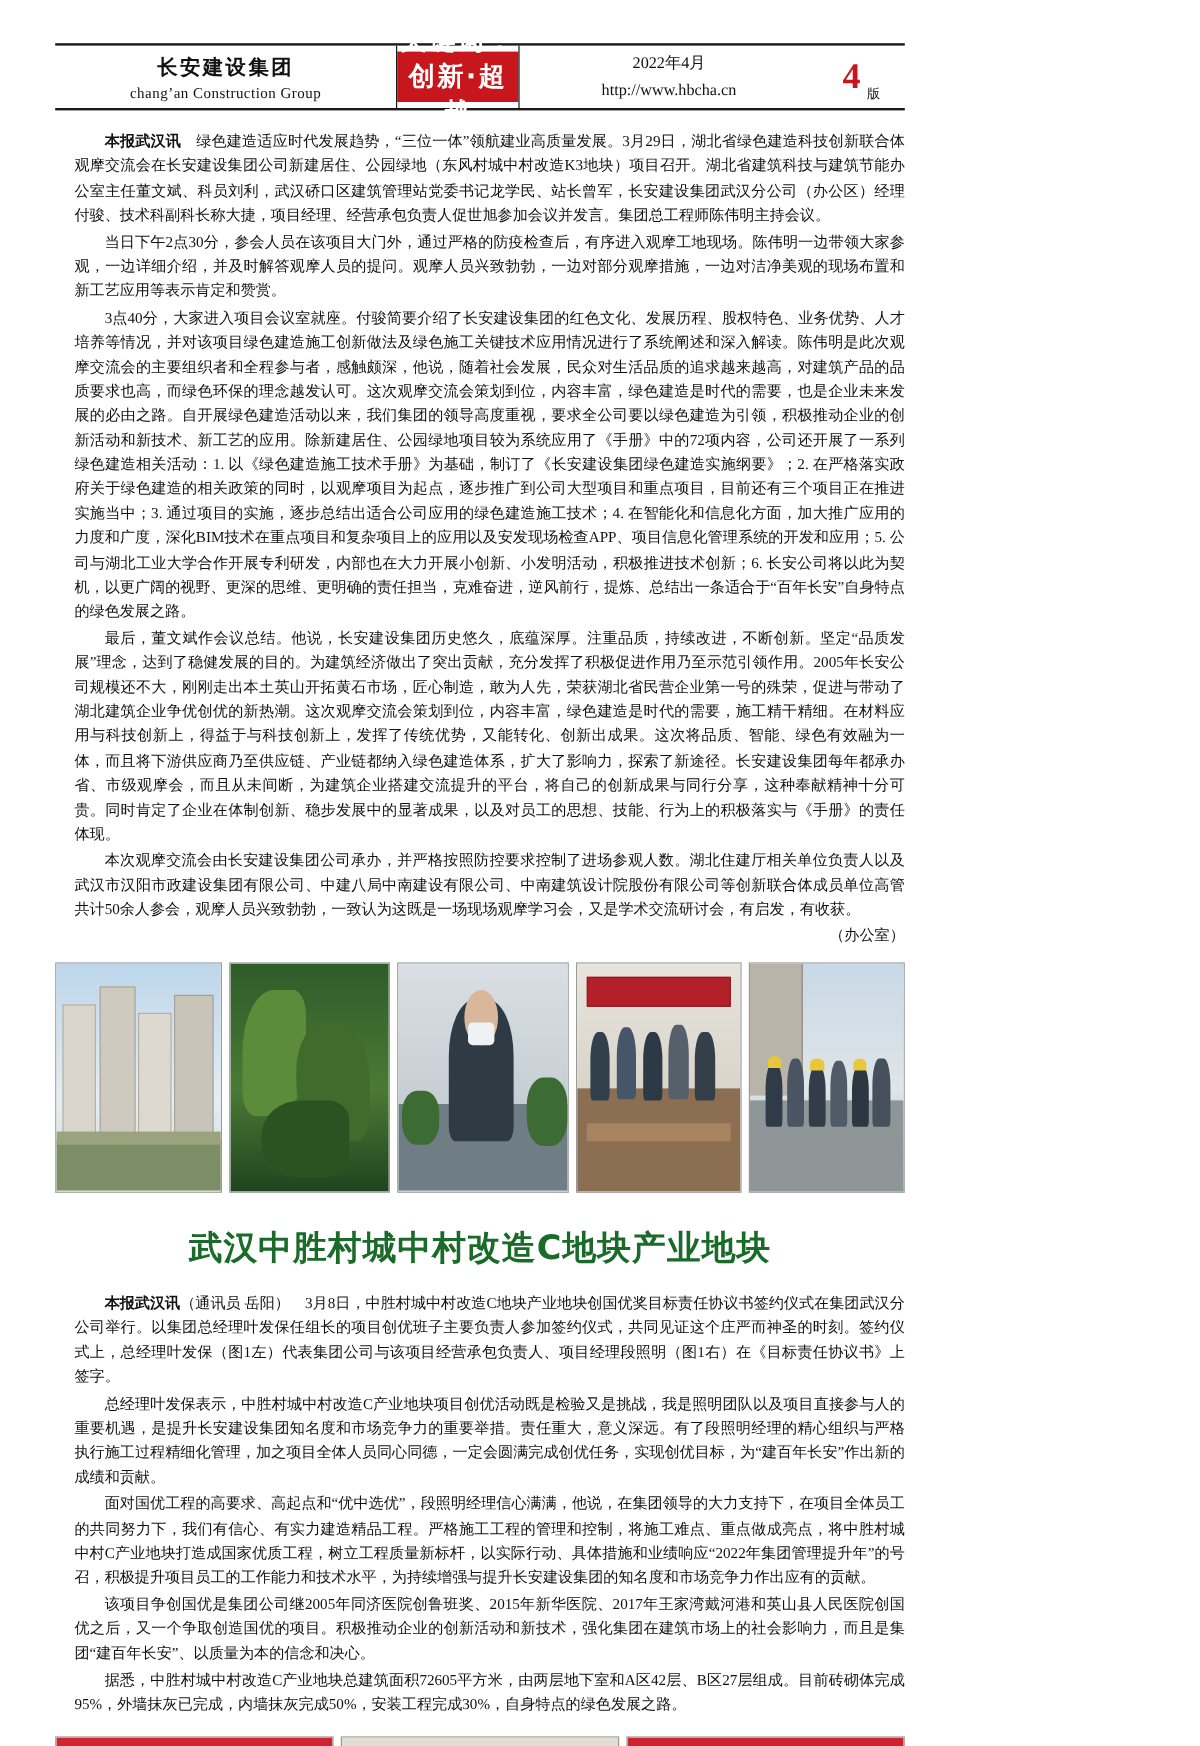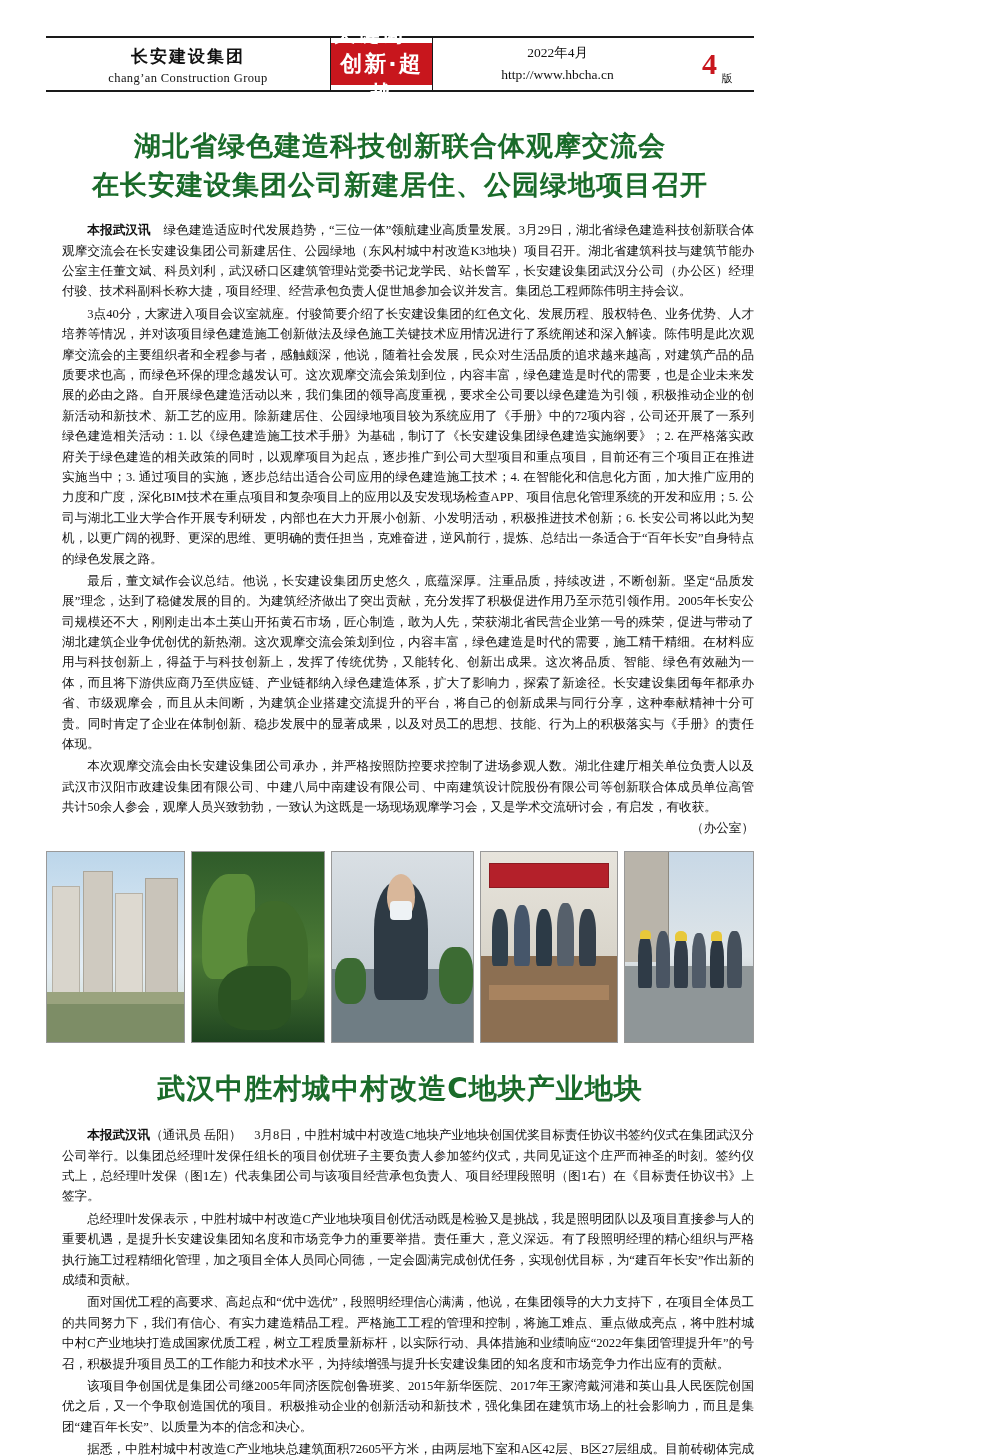--- a/index.html
+++ b/index.html
@@ -172,27 +172,24 @@
     <div class="mh-meta">
       <div>2022年4月</div>
       <div>http://www.hbcha.cn</div>
     </div>
     <div class="mh-page">
       <span class="num">4</span>
       <span class="ban">版</span>
     </div>
   </div>
 
-  <div class="headline first">
-    <span class="l">湖北省绿色建造科技创新联合体观摩交流会</span>
-    <span class="l">在长安建设集团公司新建居住、公园绿地项目召开</span>
-  </div>
 
   <div class="body-text">
     <p><b>本报武汉讯</b>　<span>绿色建造适应时代发展趋势，“三位一体”领航建业高质量发展。3月29日，湖北省绿色建造科技创新联合体观摩交流会在长安建设集团公司新建居住、公园绿地（东风村城中村改造K3地块）项目召开。湖北省建筑科技与建筑节能办公室主任董文斌、科员刘利，武汉硚口区建筑管理站党委书记龙学民、站长曾军，长安建设集团武汉分公司（办公区）经理付骏、技术科副科长称大捷，项目经理、经营承包负责人促世旭参加会议并发言。集团总工程师陈伟明主持会议。</span></p>
+    <p>当日下午2点30分，参会人员在该项目大门外，通过严格的防疫检查后，有序进入观摩工地现场。陈伟明一边带领大家参观，一边详细介绍，并及时解答观摩人员的提问。观摩人员兴致勃勃，一边对部分观摩措施，一边对洁净美观的现场布置和新工艺应用等表示肯定和赞赏。</p>
     <p>3点40分，大家进入项目会议室就座。付骏简要介绍了长安建设集团的红色文化、发展历程、股权特色、业务优势、人才培养等情况，并对该项目绿色建造施工创新做法及绿色施工关键技术应用情况进行了系统阐述和深入解读。陈伟明是此次观摩交流会的主要组织者和全程参与者，感触颇深，他说，随着社会发展，民众对生活品质的追求越来越高，对建筑产品的品质要求也高，而绿色环保的理念越发认可。这次观摩交流会策划到位，内容丰富，绿色建造是时代的需要，也是企业未来发展的必由之路。自开展绿色建造活动以来，我们集团的领导高度重视，要求全公司要以绿色建造为引领，积极推动企业的创新活动和新技术、新工艺的应用。除新建居住、公园绿地项目较为系统应用了《手册》中的72项内容，公司还开展了一系列绿色建造相关活动：1. 以《绿色建造施工技术手册》为基础，制订了《长安建设集团绿色建造实施纲要》；2. 在严格落实政府关于绿色建造的相关政策的同时，以观摩项目为起点，逐步推广到公司大型项目和重点项目，目前还有三个项目正在推进实施当中；3. 通过项目的实施，逐步总结出适合公司应用的绿色建造施工技术；4. 在智能化和信息化方面，加大推广应用的力度和广度，深化BIM技术在重点项目和复杂项目上的应用以及安发现场检查APP、项目信息化管理系统的开发和应用；5. 公司与湖北工业大学合作开展专利研发，内部也在大力开展小创新、小发明活动，积极推进技术创新；6. 长安公司将以此为契机，以更广阔的视野、更深的思维、更明确的责任担当，克难奋进，逆风前行，提炼、总结出一条适合于“百年长安”自身特点的绿色发展之路。</p>
     <p>最后，董文斌作会议总结。他说，长安建设集团历史悠久，底蕴深厚。注重品质，持续改进，不断创新。坚定“品质发展”理念，达到了稳健发展的目的。为建筑经济做出了突出贡献，充分发挥了积极促进作用乃至示范引领作用。2005年长安公司规模还不大，刚刚走出本土英山开拓黄石市场，匠心制造，敢为人先，荣获湖北省民营企业第一号的殊荣，促进与带动了湖北建筑企业争优创优的新热潮。这次观摩交流会策划到位，内容丰富，绿色建造是时代的需要，施工精干精细。在材料应用与科技创新上，得益于与科技创新上，发挥了传统优势，又能转化、创新出成果。这次将品质、智能、绿色有效融为一体，而且将下游供应商乃至供应链、产业链都纳入绿色建造体系，扩大了影响力，探索了新途径。长安建设集团每年都承办省、市级观摩会，而且从未间断，为建筑企业搭建交流提升的平台，将自己的创新成果与同行分享，这种奉献精神十分可贵。同时肯定了企业在体制创新、稳步发展中的显著成果，以及对员工的思想、技能、行为上的积极落实与《手册》的责任体现。</p>
     <p>本次观摩交流会由长安建设集团公司承办，并严格按照防控要求控制了进场参观人数。湖北住建厅相关单位负责人以及武汉市汉阳市政建设集团有限公司、中建八局中南建设有限公司、中南建筑设计院股份有限公司等创新联合体成员单位高管共计50余人参会，观摩人员兴致勃勃，一致认为这既是一场现场观摩学习会，又是学术交流研讨会，有启发，有收获。</p>
     <div class="sig">（办公室）</div>
   </div>
 
   <div class="photos strip1">
 
     <div class="photo p1">
       <div class="sky" style="background:linear-gradient(#bcd6ea,#e4eef6 60%,#cfd9c9);"></div>

